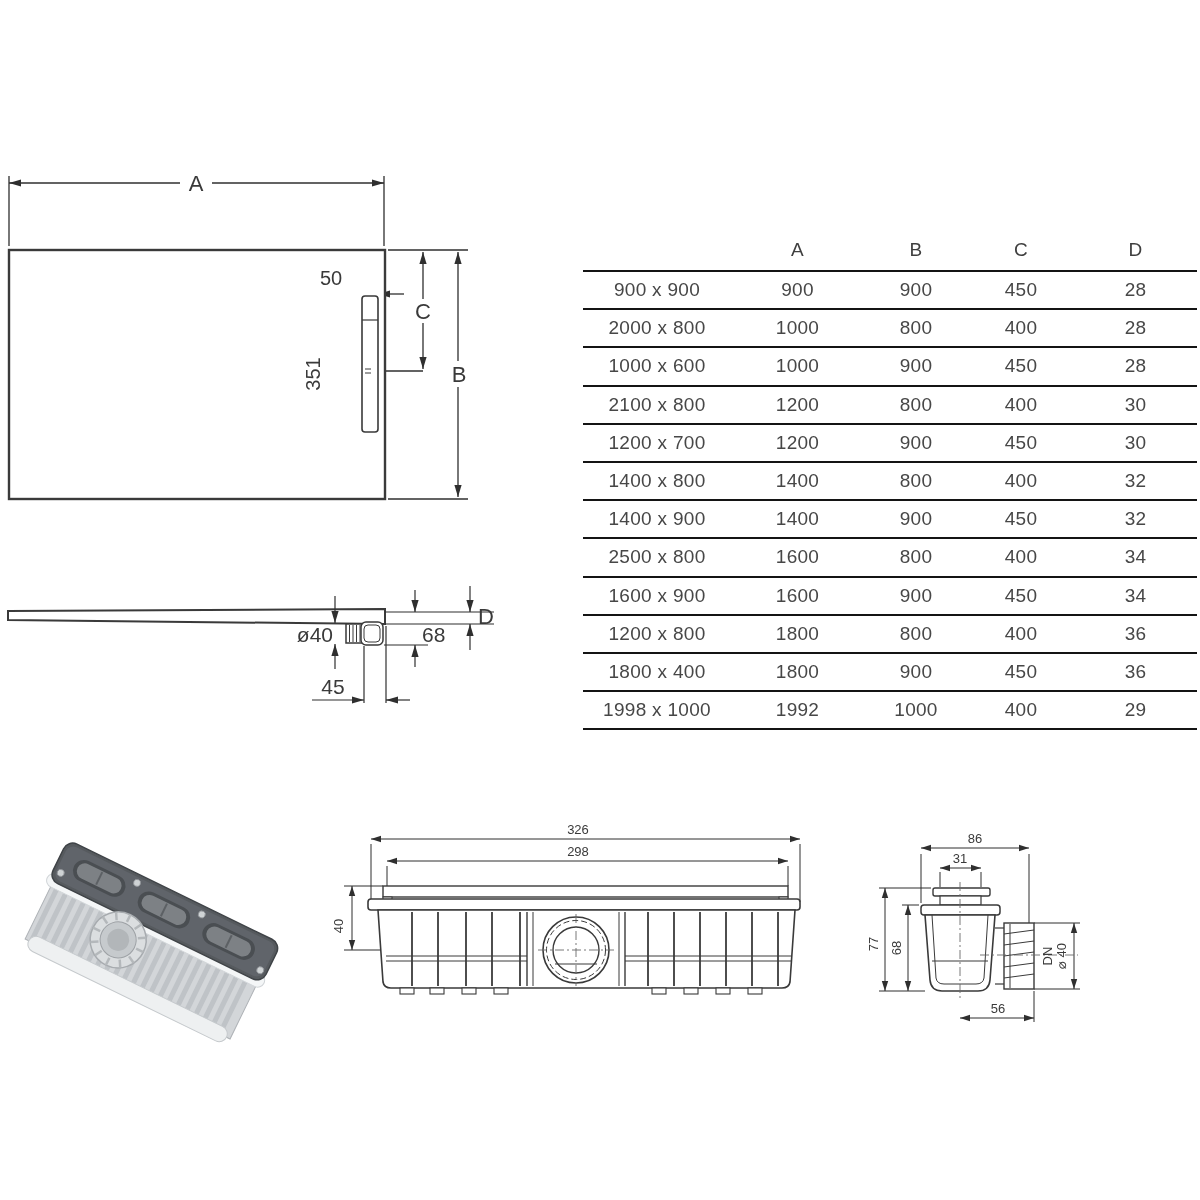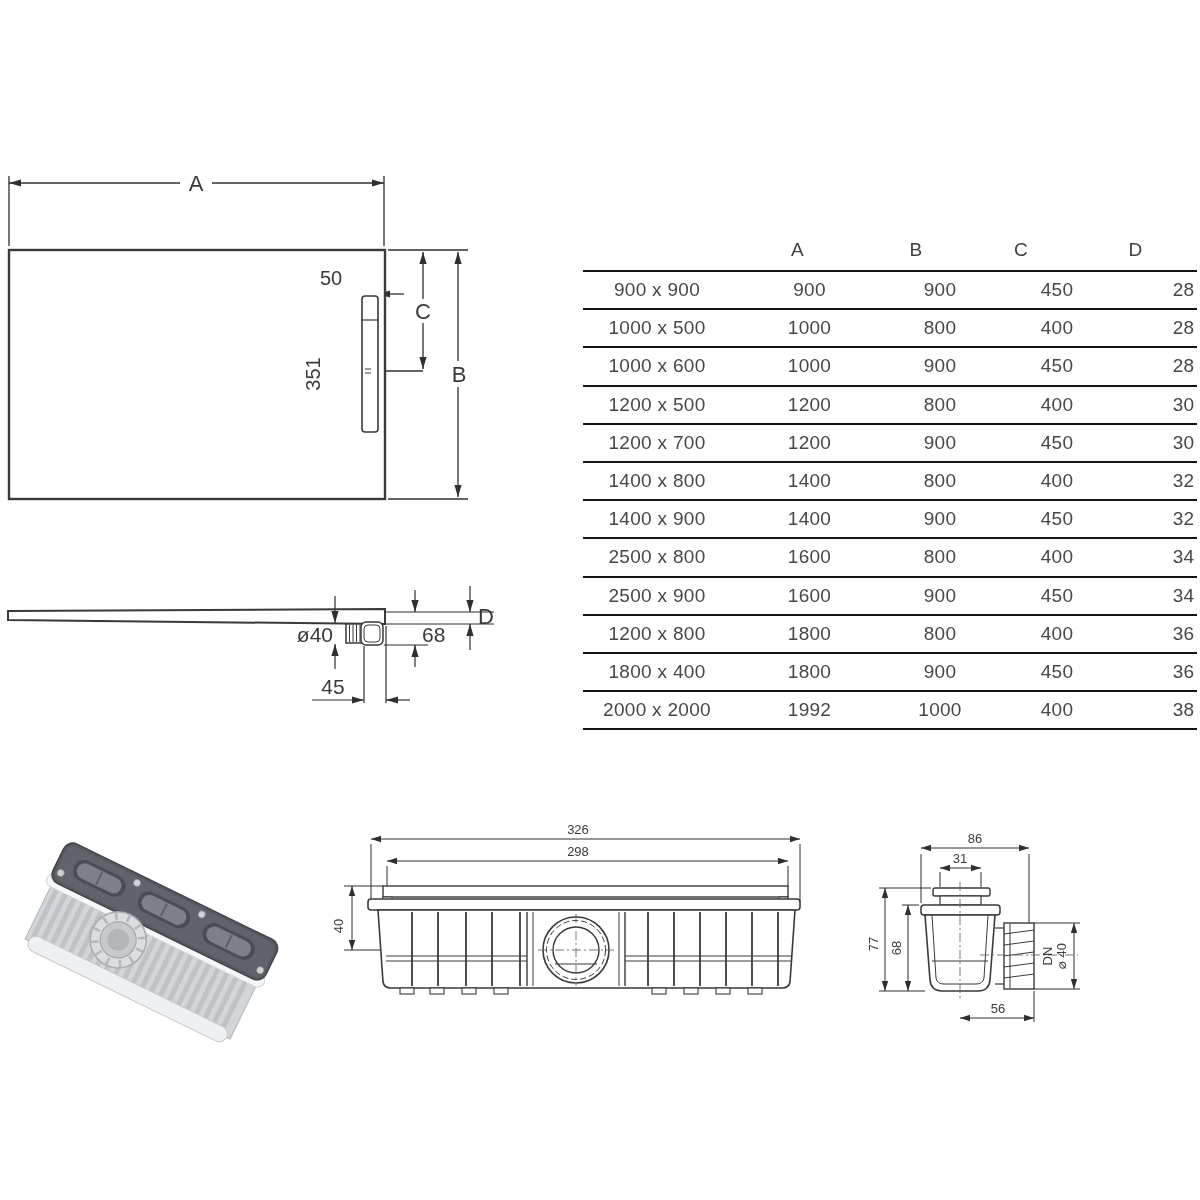--- a/index.html
+++ b/index.html
@@ -7,21 +7,21 @@
          font-family:"Liberation Sans","DejaVu Sans",sans-serif;color:#3c3c3c;}
   .abs{position:absolute;}
   svg text{fill:#3a3a3a;font-family:"Liberation Sans","DejaVu Sans",sans-serif;}
   svg line,svg path,svg rect,svg circle,svg polygon{vector-effect:none;}
 
   
   #spec-table{position:absolute;left:583px;top:230px;width:614px;}
   .trow{display:grid;grid-template-columns:148px 133px 104px 106px 123px;
         align-items:center;border-bottom:2px solid #141414;}
   .trow.head{height:40px;border-bottom:2px solid #141414;}
-  .trow.body-row{height:36.2px;gap:12px;}
+  .trow.body-row{height:36.2px;}
   .tcell{text-align:center;font-size:19px;color:#474747;letter-spacing:.3px;white-space:nowrap;}
   .trow.head .tcell{font-size:19px;color:#3f3f3f;}
 </style>
 </head>
 <body>
 
 <div id="stage">
 
   <svg class="abs" style="left:0;top:160px" width="500" height="360" viewBox="0 0 500 360">
     <defs>
@@ -80,35 +80,35 @@
     </div>
     <div>
         <div class="trow body-row">
           <div class="tcell size">900 x 900</div>
           <div class="tcell">900</div>
           <div class="tcell">900</div>
           <div class="tcell">450</div>
           <div class="tcell">28</div>
         </div>
         <div class="trow body-row">
-          <div class="tcell size">1000 x 500</div>
+          <div class="tcell size">2000 x 800</div>
           <div class="tcell">1000</div>
           <div class="tcell">800</div>
           <div class="tcell">400</div>
           <div class="tcell">28</div>
         </div>
         <div class="trow body-row">
           <div class="tcell size">1000 x 600</div>
           <div class="tcell">1000</div>
           <div class="tcell">900</div>
           <div class="tcell">450</div>
           <div class="tcell">28</div>
         </div>
         <div class="trow body-row">
-          <div class="tcell size">1200 x 500</div>
+          <div class="tcell size">2100 x 800</div>
           <div class="tcell">1200</div>
           <div class="tcell">800</div>
           <div class="tcell">400</div>
           <div class="tcell">30</div>
         </div>
         <div class="trow body-row">
           <div class="tcell size">1200 x 700</div>
           <div class="tcell">1200</div>
           <div class="tcell">900</div>
           <div class="tcell">450</div>
@@ -129,46 +129,46 @@
           <div class="tcell">32</div>
         </div>
         <div class="trow body-row">
           <div class="tcell size">2500 x 800</div>
           <div class="tcell">1600</div>
           <div class="tcell">800</div>
           <div class="tcell">400</div>
           <div class="tcell">34</div>
         </div>
         <div class="trow body-row">
-          <div class="tcell size">2500 x 900</div>
+          <div class="tcell size">1600 x 900</div>
           <div class="tcell">1600</div>
           <div class="tcell">900</div>
           <div class="tcell">450</div>
           <div class="tcell">34</div>
         </div>
         <div class="trow body-row">
           <div class="tcell size">1200 x 800</div>
           <div class="tcell">1800</div>
           <div class="tcell">800</div>
           <div class="tcell">400</div>
           <div class="tcell">36</div>
         </div>
         <div class="trow body-row">
           <div class="tcell size">1800 x 400</div>
           <div class="tcell">1800</div>
           <div class="tcell">900</div>
           <div class="tcell">450</div>
           <div class="tcell">36</div>
         </div>
         <div class="trow body-row">
-          <div class="tcell size">2000 x 2000</div>
+          <div class="tcell size">1998 x 1000</div>
           <div class="tcell">1992</div>
           <div class="tcell">1000</div>
           <div class="tcell">400</div>
-          <div class="tcell">38</div>
+          <div class="tcell">29</div>
         </div>
       </div>
   </div>
 
   <svg class="abs" style="left:0;top:570px" width="520" height="150" viewBox="0 0 520 150">
     <defs>
       <marker id="ar-s" markerUnits="userSpaceOnUse" markerWidth="14" markerHeight="9" refX="13" refY="4.5" orient="auto-start-reverse">
         <path d="M1,0.9 L13,4.5 L1,8.1 Z" fill="#2f2f2f"></path>
       </marker>
     </defs>

